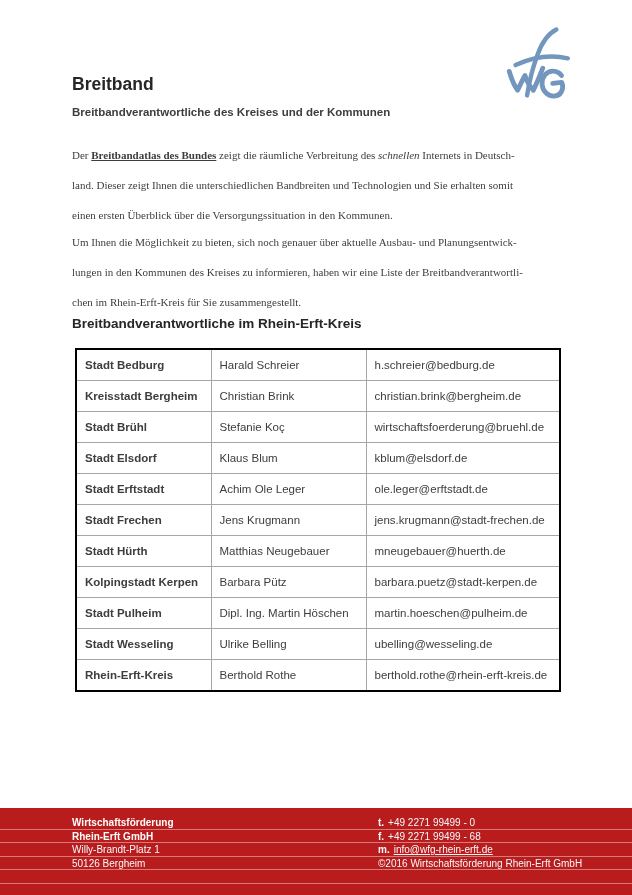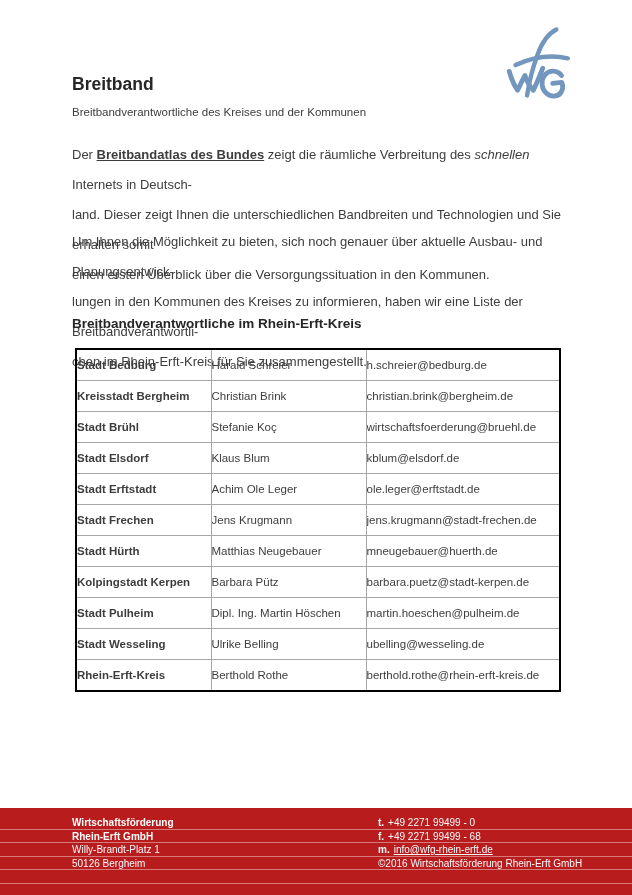--- a/index.html
+++ b/index.html
@@ -4,39 +4,39 @@
 <style>
   html,body{margin:0;padding:0;background:#ffffff;}
   .page{
     position:relative;width:632px;height:895px;background:#ffffff;
     font-family:"Liberation Sans",sans-serif;color:#3d3d3d;overflow:hidden;
   }
   
   .logo{position:absolute;left:503px;top:26px;width:68px;height:74px;}
   
   .title{position:absolute;left:72px;top:74px;font-size:17.5px;font-weight:bold;color:#262626;}
-  .subtitle{position:absolute;left:72px;top:106px;font-size:11.5px;color:#3d3d3d;}
+  .subtitle{position:absolute;left:72px;top:106px;font-size:11.5px;color:#3d3d3d;font-weight:bold;}
   
-  .para{position:absolute;left:72px;width:500px;font-size:13px;line-height:30px;color:#3d3d3d;}
+  .para{position:absolute;left:72px;width:500px;font-size:11px;line-height:30px;color:#3d3d3d;font-family:Liberation Serif, serif;}
   .para1{top:140px;}
   .para2{top:227px;}
   .b{font-weight:bold;}
   .u{text-decoration:underline;}
   .i{font-style:italic;}
   .section-heading{position:absolute;left:72px;top:316px;font-size:13.5px;font-weight:bold;color:#262626;}
   
   .contacts{
     position:absolute;left:75px;top:348px;width:484px;
     border-collapse:collapse;table-layout:fixed;
     border:2px solid #000000;
     font-size:11.5px;color:#3d3d3d;
   }
   .contacts td{
     border:1px solid #a6a6a6;
-    padding:4px 0;height:22px;vertical-align:middle;line-height:15px;
+    padding:4px 8px;height:22px;vertical-align:middle;line-height:15px;
     overflow:hidden;
   }
   .contacts td.org{font-weight:bold;}
   
   .footer{position:absolute;left:0;bottom:0;width:632px;height:87px;background:#b91c1c;}
   .footer-stripes{
     position:absolute;left:0;top:8px;width:632px;height:73px;
     background:repeating-linear-gradient(
       to bottom,
       transparent 0px, transparent 12.6px,

